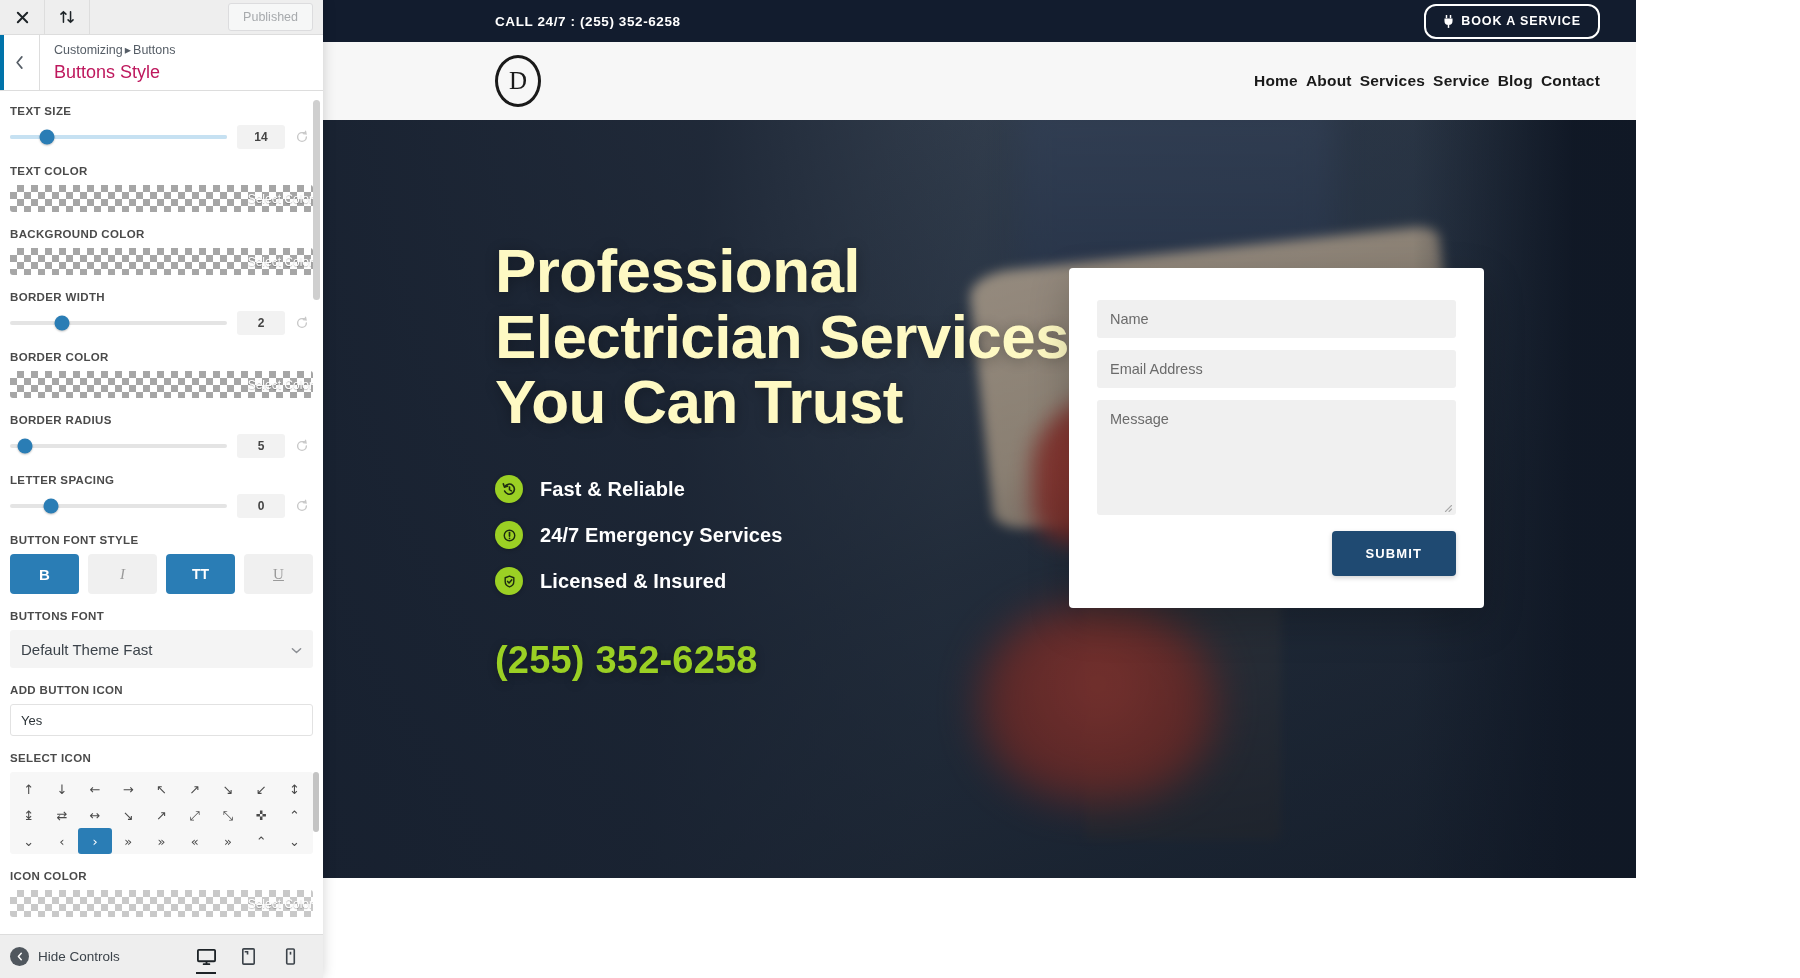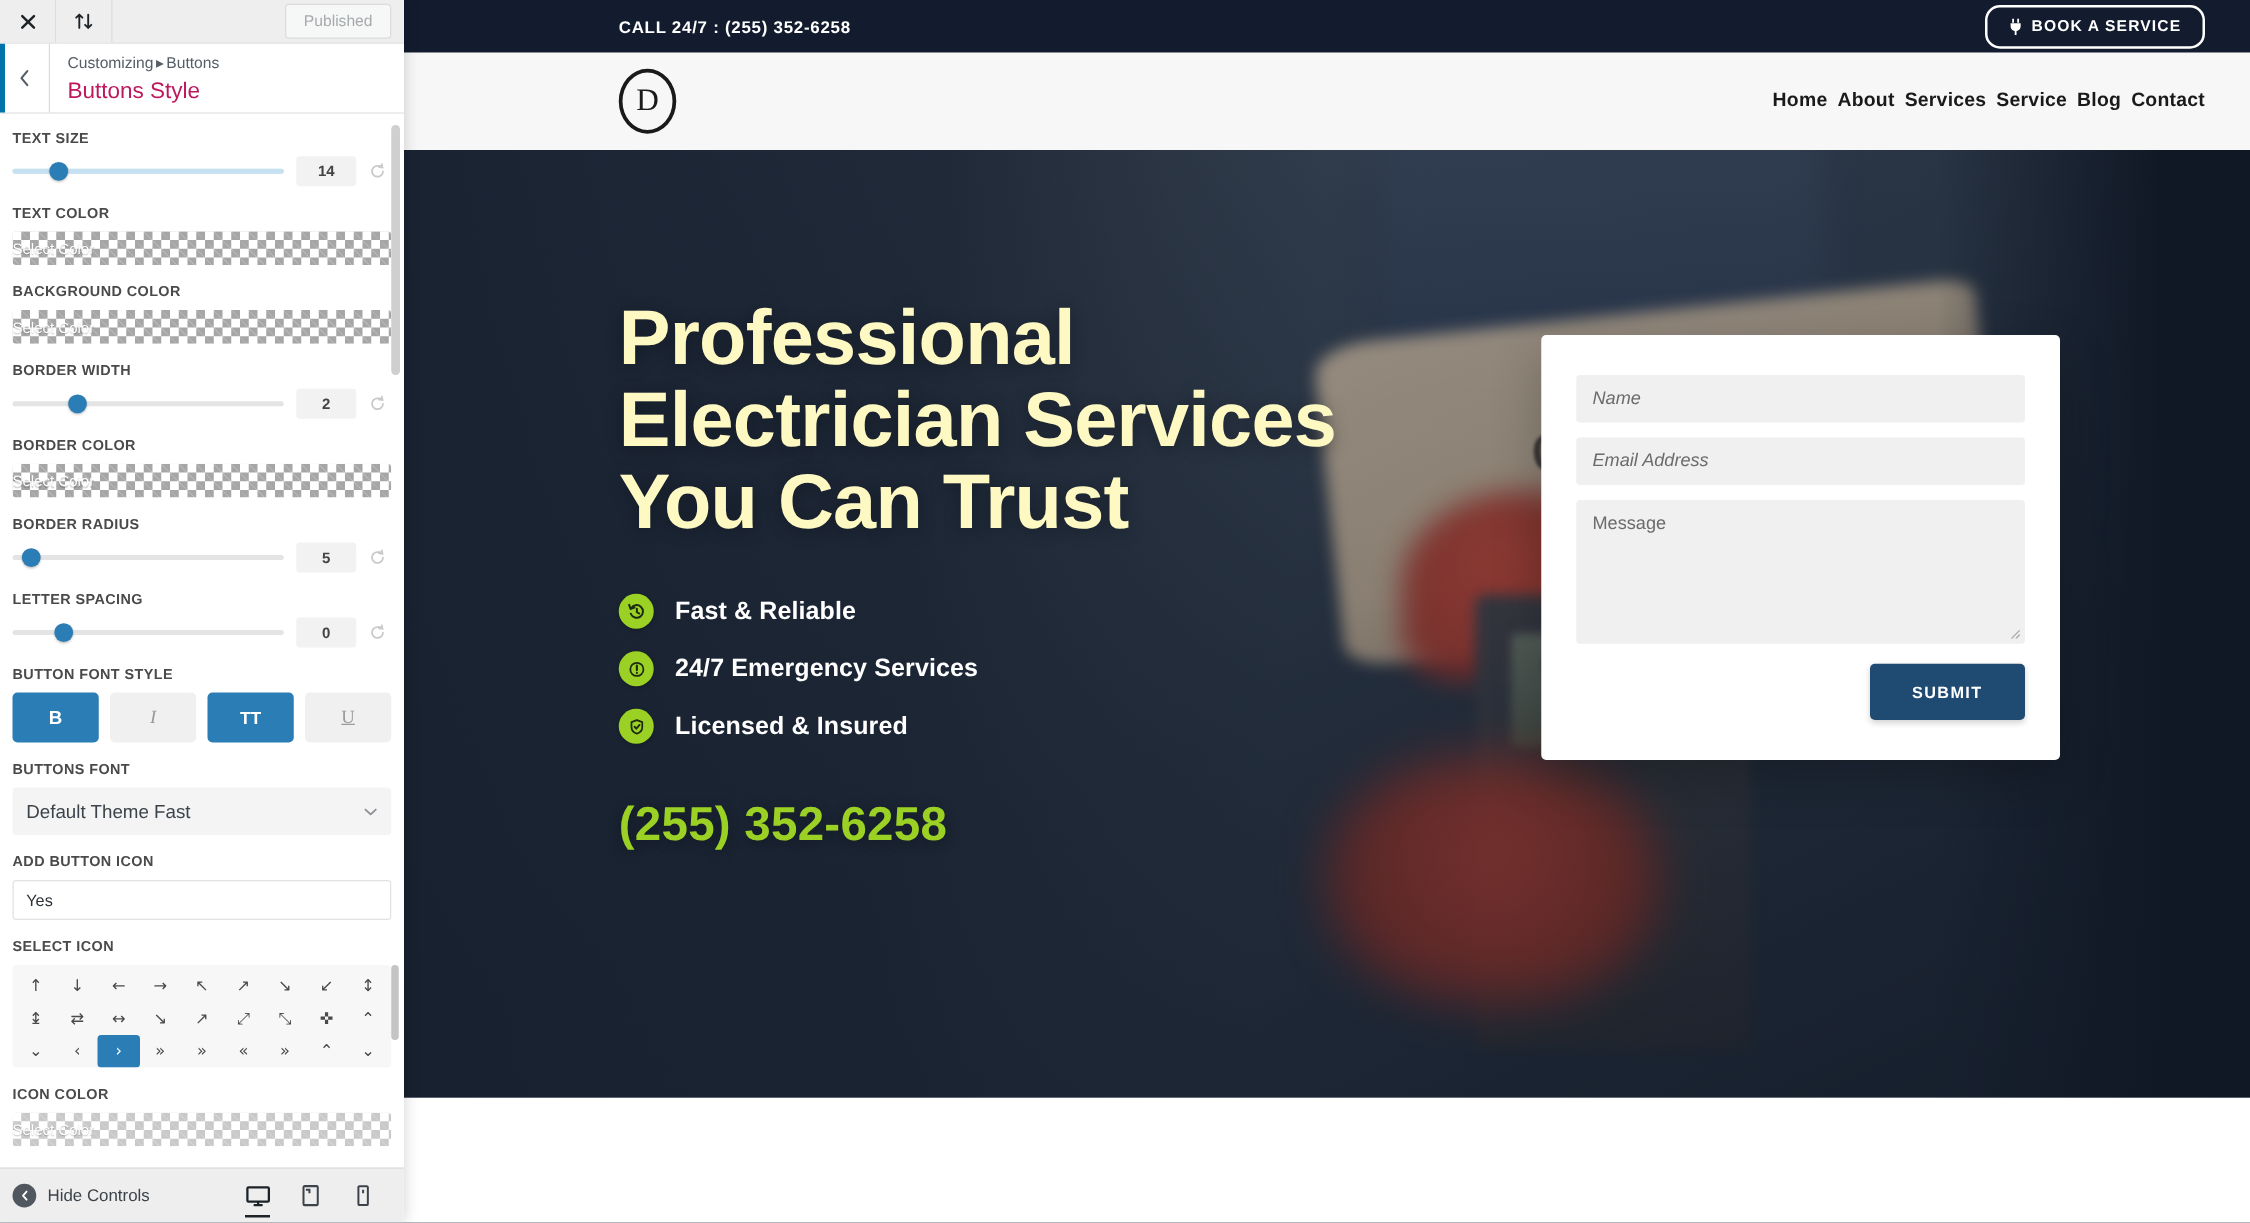--- a/index.html
+++ b/index.html
@@ -2,21 +2,21 @@
 <html><head>
 <meta charset="utf-8">
 <style>
   * { box-sizing: border-box; margin: 0; padding: 0; }
   html, body { width: 1800px; height: 978px; overflow: hidden; }
   body {
     font-family: "Liberation Sans", sans-serif;
     background: #fff;
     -webkit-font-smoothing: antialiased;
   }
-  .app { position: relative; width: 1800px; height: 978px; display: flex; }
+  .app { position: relative; width: 1636px; height: 978px; display: flex; }
 
   
   .customizer {
     position: relative;
     width: 323px;
     height: 978px;
     background: #fff;
     flex: 0 0 323px;
     box-shadow: 0 0 12px rgba(0,0,0,.18);
     z-index: 20;
@@ -133,21 +133,21 @@
     position: relative;
     height: 27px;
     border-radius: 3px;
     overflow: hidden;
     background-color: #fff;
     background-image:
       linear-gradient(45deg, #a6a6a6 25%, transparent 25%, transparent 75%, #a6a6a6 75%),
       linear-gradient(45deg, #a6a6a6 25%, transparent 25%, transparent 75%, #a6a6a6 75%);
     background-size: 14px 14px;
     background-position: 0 0, 7px 7px;
-    display: flex; align-items: center; justify-content: flex-start;
+    display: flex; align-items: center; justify-content: flex-end;
     cursor: pointer;
   }
   .color-bar.light {
     background-image:
       linear-gradient(45deg, #c9c9c9 25%, transparent 25%, transparent 75%, #c9c9c9 75%),
       linear-gradient(45deg, #c9c9c9 25%, transparent 25%, transparent 75%, #c9c9c9 75%);
   }
   .color-bar-label {
     font-size: 12px; color: #ffffff; font-weight: 400;
     text-shadow: 0 1px 1px rgba(0,0,0,.25);
@@ -423,21 +423,20 @@
   }
   .q-field {
     background: #f0f0f0;
     border-radius: 3px;
     height: 38px;
     display: flex; align-items: center;
     padding: 0 13px;
     font-size: 14.5px; color: #6b6b6b;
     margin-bottom: 12px;
     cursor: text;
-    font-style: italic;
   }
   .q-textarea {
     background: #f0f0f0;
     border-radius: 3px;
     height: 115px;
     padding: 11px 13px;
     font-size: 14.5px; color: #6b6b6b;
     margin-bottom: 16px;
     position: relative;
     cursor: text;

